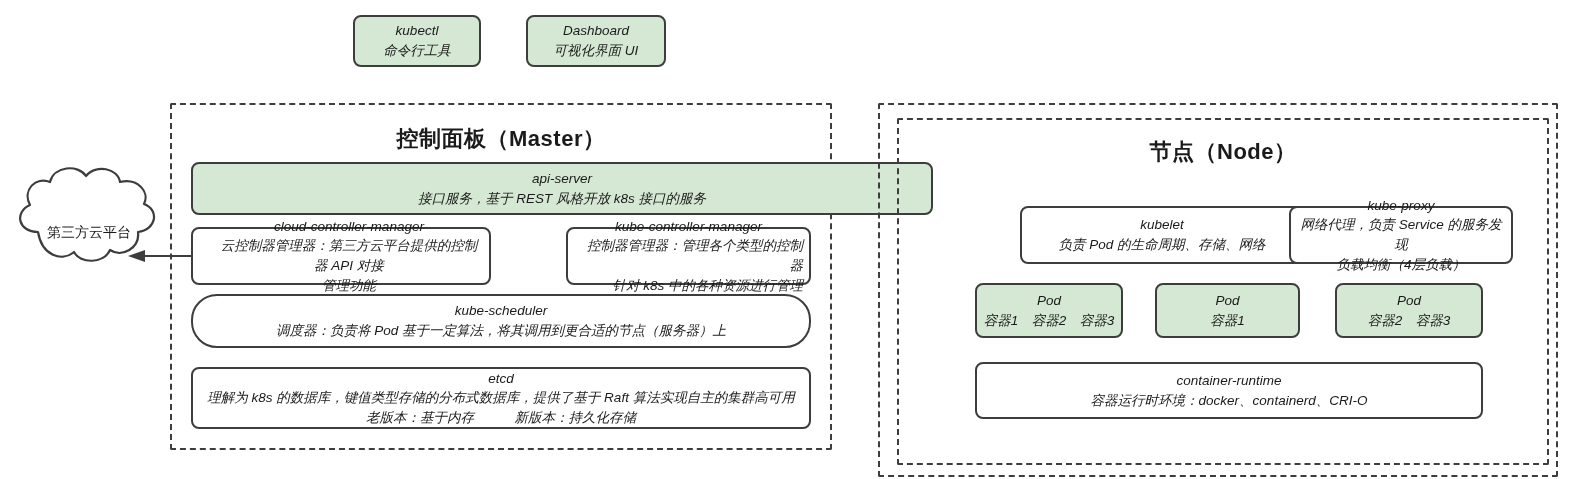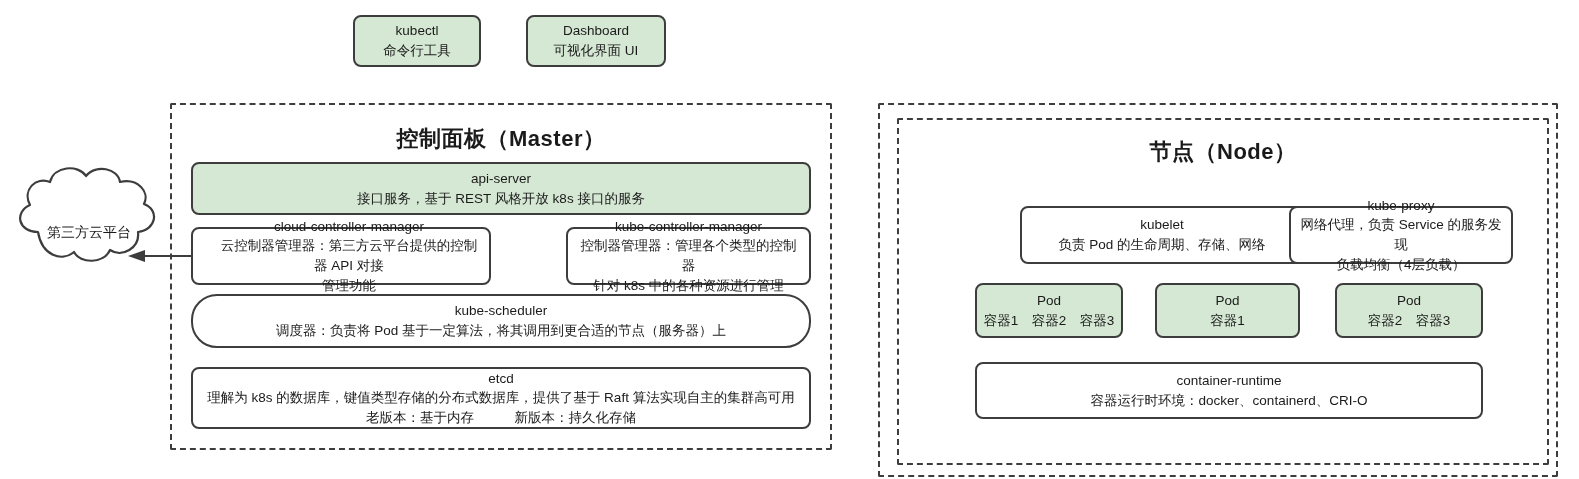--- a/index.html
+++ b/index.html
@@ -15,20 +15,21 @@
     position: relative;
     width: 1579px;
     height: 479px;
     overflow: hidden;
     background: #ffffff;
   }
 
   .node {
     position: absolute;
     box-sizing: border-box;
+    font-style: italic;
   }
 
   
   .box {
     border: 2px solid #3d3d3d;
     border-radius: 8px;
     background: #ffffff;
     display: flex;
     flex-direction: column;
     align-items: center;
@@ -97,32 +98,32 @@
 
   <div class="node box green" style="left:526px; top:15px; width:140px; height:52px;">
     <span class="title">Dashboard</span>
     <span class="desc">可视化界面 UI</span>
   </div>
 
   <div class="node panel" style="left:170px; top:103px; width:662px; height:347px;"></div>
 
   <div class="panel-title" style="left:170px; top:124px; width:662px;">控制面板（Master）</div>
 
-  <div class="node box green" style="left:191px; top:162px; width:620px; height:53px;">
+  <div class="node box green" style="left:191px; top:162px; width:742px; height:53px;">
     <span class="title">api-server</span>
     <span class="desc">接口服务，基于 REST 风格开放 k8s 接口的服务</span>
   </div>
 
   <div class="node box" style="left:191px; top:227px; width:300px; height:58px;padding-left:22px;">
     <span class="title">cloud-controller-manager</span>
     <span class="desc">云控制器管理器：第三方云平台提供的控制器 API 对接
 管理功能</span>
   </div>
 
-  <div class="node box" style="left:566px; top:227px; width:245px; height:58px;">
+  <div class="node box" style="left:566px; top:227px; width:245px; height:58px;text-align:right;">
     <span class="title">kube-controller-manager</span>
     <span class="desc">控制器管理器：管理各个类型的控制器
 针对 k8s 中的各种资源进行管理</span>
   </div>
 
   <div class="node box" style="left:191px; top:294px; width:620px; height:54px;border-radius:26px;">
     <span class="title">kube-scheduler</span>
     <span class="desc">调度器：负责将 Pod 基于一定算法，将其调用到更合适的节点（服务器）上</span>
   </div>
 

